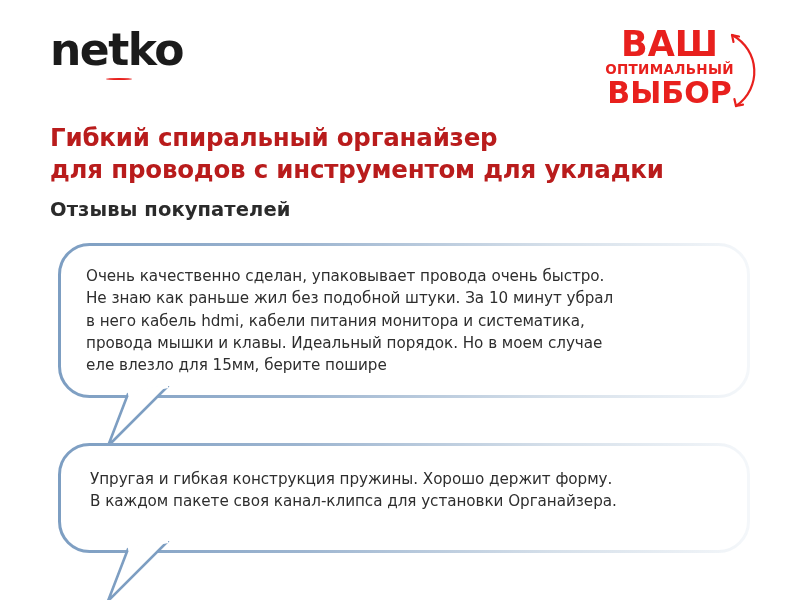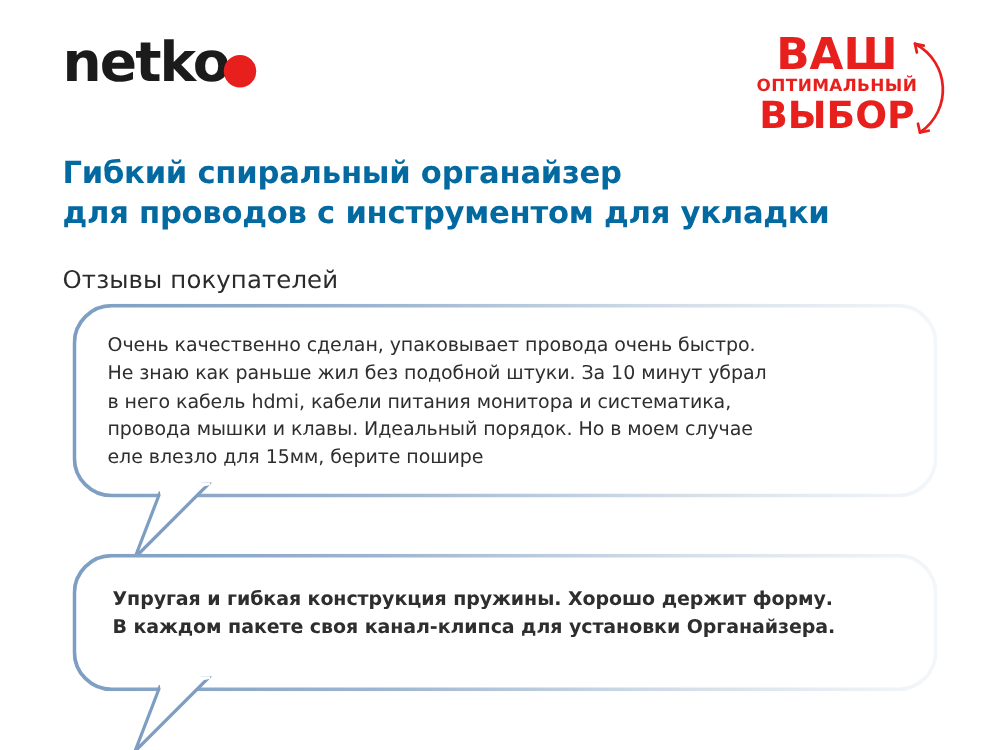--- a/index.html
+++ b/index.html
@@ -17,20 +17,21 @@
   }
 
   
   #brand-logo {
     position: absolute;
     left: 50px;
     top: 30px;
     display: flex;
     align-items: center;
     height: 46px;
+    flex-direction: column;
   }
   #logo-wordmark {
     font-family: "DejaVu Sans", sans-serif;
     font-weight: 700;
     font-size: 44px;
     letter-spacing: -1.5px;
     color: #1b1b1b;
     line-height: 1;
     position: relative;
     top: -2px;
@@ -102,30 +103,30 @@
 
   
   #page-title {
     position: absolute;
     left: 50px;
     top: 106px;
     font-family: "DejaVu Sans", sans-serif;
     font-weight: 700;
     font-size: 24.5px;
     line-height: 1.28;
-    color: #0369a1;
+    color: #b91c1c;
     letter-spacing: -0.2px;
     white-space: pre-line;
   }
   #reviews-heading {
     position: absolute;
     left: 50px;
-    top: 196px;
-    font-family: "DejaVu Sans", sans-serif;
-    font-weight: 400;
+    top: 182px;
+    font-family: "DejaVu Sans", sans-serif;
+    font-weight: 700;
     font-size: 19.5px;
     color: #2b2b2b;
     letter-spacing: 0.1px;
   }
 
   
   #reviews-list {
     position: absolute;
     left: 0;
     top: 0;
@@ -150,21 +151,21 @@
     line-height: 1.47;
     color: #2e2e2e;
     white-space: pre-line;
     letter-spacing: -0.05px;
   }
 
   #review-bubble-1 { left: 58px; top: 243px; width: 692px; height: 137px; }
   #review-bubble-1 .bubble-text { padding: 22px 24px 0 28px; }
 
   #review-bubble-2 { left: 58px; top: 443px; width: 692px; height: 110px; }
-  #review-bubble-2 .bubble-text { padding: 25px 24px 0 32px; font-weight: bold; }
+  #review-bubble-2 .bubble-text { padding: 25px 24px 0 32px; }
 
   .bubble-tail { position: absolute; pointer-events: none; }
   #review-bubble-1 .bubble-tail { left: 48px; top: 143px; }
   #review-bubble-2 .bubble-tail { left: 48px; top: 98px; }
 </style>
 </head>
 <body>
 
 <div id="brand-logo">
   <span id="logo-wordmark">netko</span>

